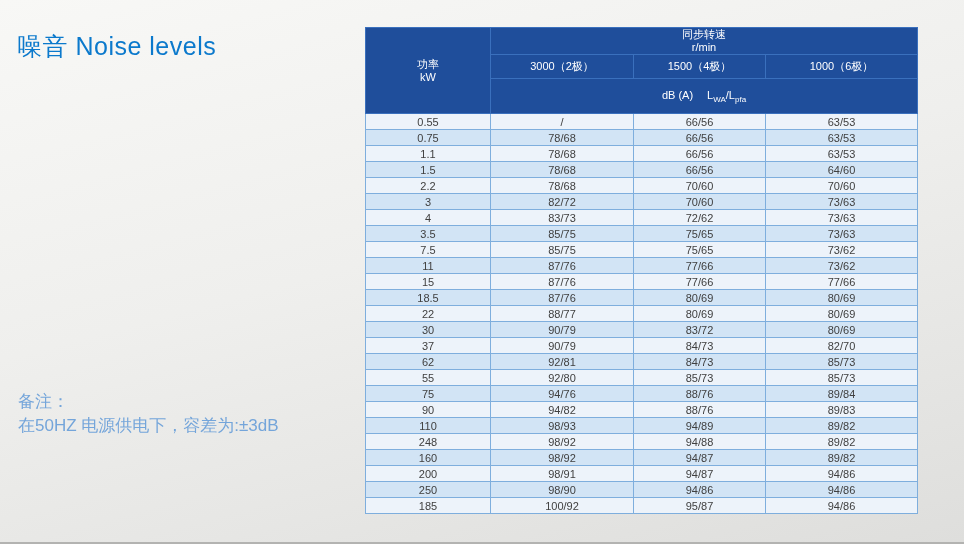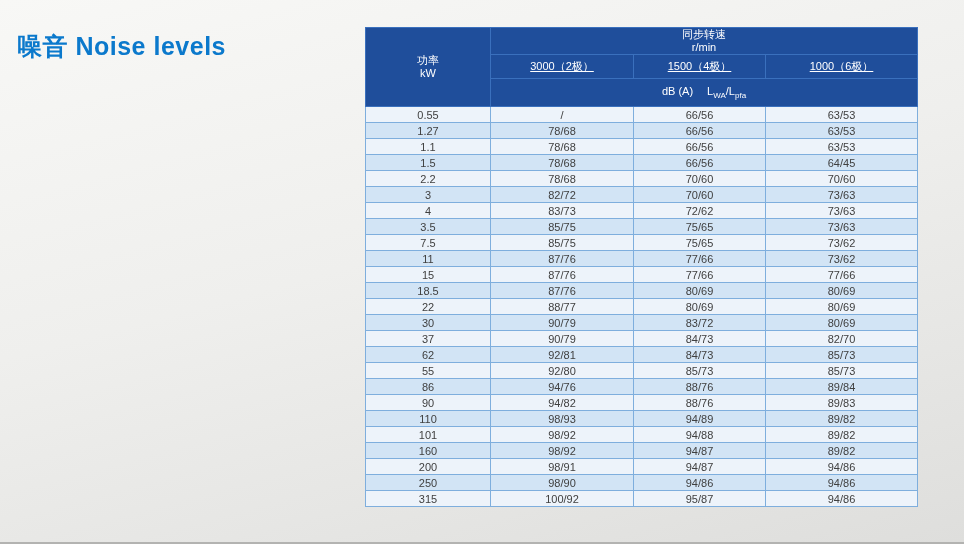--- a/index.html
+++ b/index.html
@@ -20,21 +20,21 @@
     background:#d8d8d6;
   }
   .slide{
     position:relative;
     width:964px;height:544px;
     background:linear-gradient(165deg,#f8f8f6 0%,#efefed 45%,#e6e6e4 75%,#dededc 100%);
     border-bottom:2px solid #b3b3b1;
   }
   .page-title{
     position:absolute;left:17px;top:30px;
-    font-size:25px;font-weight:bold;
+    font-size:25px;font-weight:normal;
     color:var(--title-blue);
     letter-spacing:0.5px;
     white-space:nowrap;
   }
   .notes{
     position:absolute;left:18px;top:390px;
     color:var(--notes-blue);
     font-size:17px;line-height:24px;
     white-space:nowrap;
   }
@@ -53,23 +53,23 @@
     font-weight:normal;
   }
   thead th{
     background:var(--header-blue);
     color:#ffffff;
     font-size:11px;
     border:1px solid var(--header-line);
   }
   thead .hdr-2line div{line-height:11px;padding:1px 0;}
   th.power-hdr{border-right:1px solid var(--header-line);}
-  tr.speed-values-row th{height:24px;text-decoration:underline;}
+  tr.speed-values-row th{height:24px;}
   tr.speed-top-row th{height:21px;}
-  tr.unit-row th{height:28px;}
+  tr.unit-row th{height:35px;}
   tr.unit-row sub{font-size:8px;vertical-align:-3px;}
   tr.unit-row .unit-prefix{margin-right:14px;}
   tbody td{
     height:16px;
     font-size:11px;
     color:var(--cell-text);
     background:var(--row-light);
     border:1px solid var(--grid-blue);
   }
   tbody tr.alt td{background:var(--row-alt);}
@@ -112,36 +112,36 @@
       </tr>
     </thead>
     <tbody>
         <tr>
           <td>0.55</td>
           <td>/</td>
           <td>66/56</td>
           <td>63/53</td>
         </tr>
         <tr class="alt">
-          <td>1.27</td>
+          <td>0.75</td>
           <td>78/68</td>
           <td>66/56</td>
           <td>63/53</td>
         </tr>
         <tr>
           <td>1.1</td>
           <td>78/68</td>
           <td>66/56</td>
           <td>63/53</td>
         </tr>
         <tr class="alt">
           <td>1.5</td>
           <td>78/68</td>
           <td>66/56</td>
-          <td>64/45</td>
+          <td>64/60</td>
         </tr>
         <tr>
           <td>2.2</td>
           <td>78/68</td>
           <td>70/60</td>
           <td>70/60</td>
         </tr>
         <tr class="alt">
           <td>3</td>
           <td>82/72</td>
@@ -208,39 +208,39 @@
           <td>84/73</td>
           <td>85/73</td>
         </tr>
         <tr>
           <td>55</td>
           <td>92/80</td>
           <td>85/73</td>
           <td>85/73</td>
         </tr>
         <tr class="alt">
-          <td>86</td>
+          <td>75</td>
           <td>94/76</td>
           <td>88/76</td>
           <td>89/84</td>
         </tr>
         <tr>
           <td>90</td>
           <td>94/82</td>
           <td>88/76</td>
           <td>89/83</td>
         </tr>
         <tr class="alt">
           <td>110</td>
           <td>98/93</td>
           <td>94/89</td>
           <td>89/82</td>
         </tr>
         <tr>
-          <td>101</td>
+          <td>248</td>
           <td>98/92</td>
           <td>94/88</td>
           <td>89/82</td>
         </tr>
         <tr class="alt">
           <td>160</td>
           <td>98/92</td>
           <td>94/87</td>
           <td>89/82</td>
         </tr>
@@ -250,24 +250,26 @@
           <td>94/87</td>
           <td>94/86</td>
         </tr>
         <tr class="alt">
           <td>250</td>
           <td>98/90</td>
           <td>94/86</td>
           <td>94/86</td>
         </tr>
         <tr>
-          <td>315</td>
+          <td>185</td>
           <td>100/92</td>
           <td>95/87</td>
           <td>94/86</td>
         </tr>
       </tbody>
   </table>
 
   <div class="notes">
+    <div class="note-line">备注：</div>
+    <div class="note-line">在50HZ 电源供电下，容差为:±3dB</div>
   </div>
 
 </div>
 
 </body></html>

